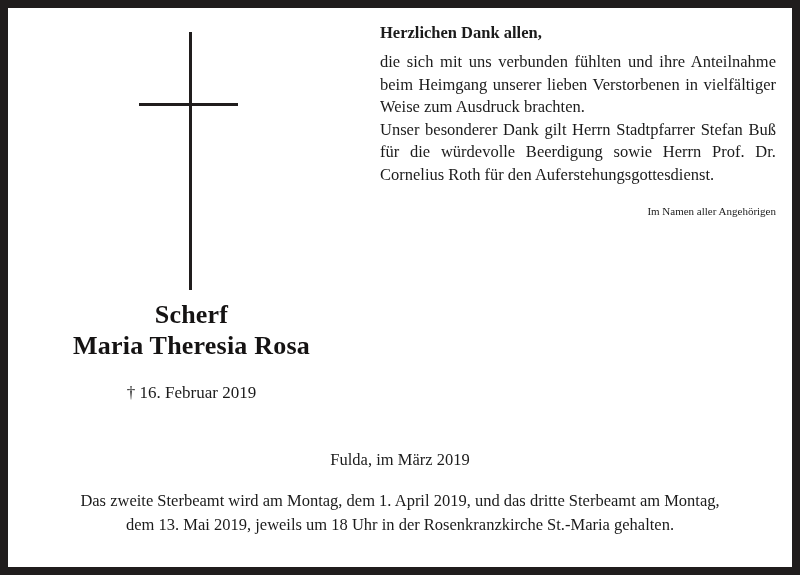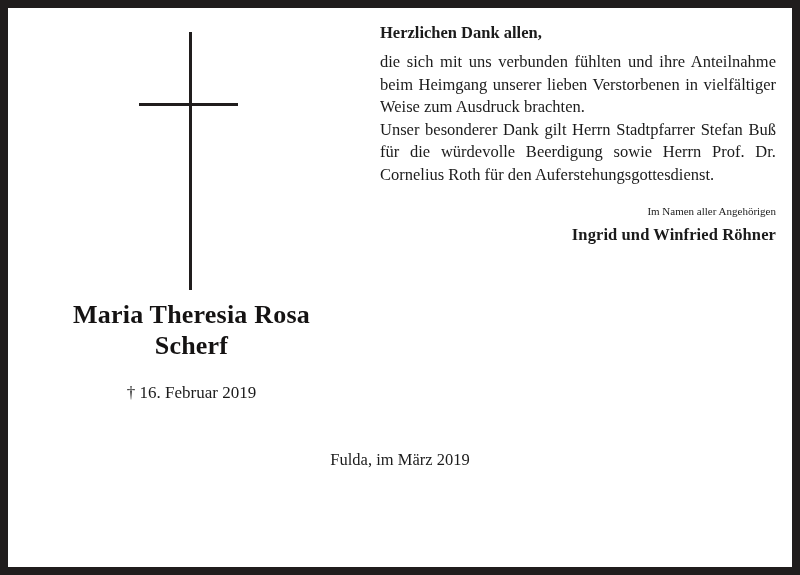--- a/index.html
+++ b/index.html
@@ -163,37 +163,37 @@
 
     <div class="upper">
 
       <div class="left-col">
         <div class="cross">
           <div class="beam-v"></div>
           <div class="beam-h"></div>
         </div>
 
         <div class="deceased">
+          <div class="deceased-name">Scherf</div>
           <div class="deceased-name">Maria Theresia Rosa</div>
-          <div class="deceased-name">Scherf</div>
           <div class="deceased-date">† 16. Februar 2019</div>
         </div>
       </div>
 
       <div class="right-col">
         <div class="thanks-heading">Herzlichen Dank allen,</div>
         <p class="thanks-para">die sich mit uns verbunden fühlten und ihre Anteilnahme beim Heimgang unserer lieben Verstorbenen in vielfältiger Weise zum Ausdruck brachten.</p>
         <p class="thanks-para">Unser besonderer Dank gilt Herrn Stadtpfarrer Stefan Buß für die würdevolle Beerdigung sowie Herrn Prof. Dr. Cornelius Roth für den Auferstehungsgottesdienst.</p>
 
         <div class="signature">
           <div class="sig-line1">Im Namen aller Angehörigen</div>
-          <div class="sig-line2">Ingrid und Winfried Röhner</div>
         </div>
       </div>
 
     </div>
 
     <div class="lower">
       <div class="place-date">Fulda, im März 2019</div>
+      <div class="service-note">Das zweite Sterbeamt wird am Montag, dem 1. April 2019, und das dritte Sterbeamt am Montag, dem 13. Mai 2019, jeweils um 18 Uhr in der Rosenkranzkirche St.-Maria gehalten.</div>
     </div>
 
   </div>
 </div>
 
 </body></html>

